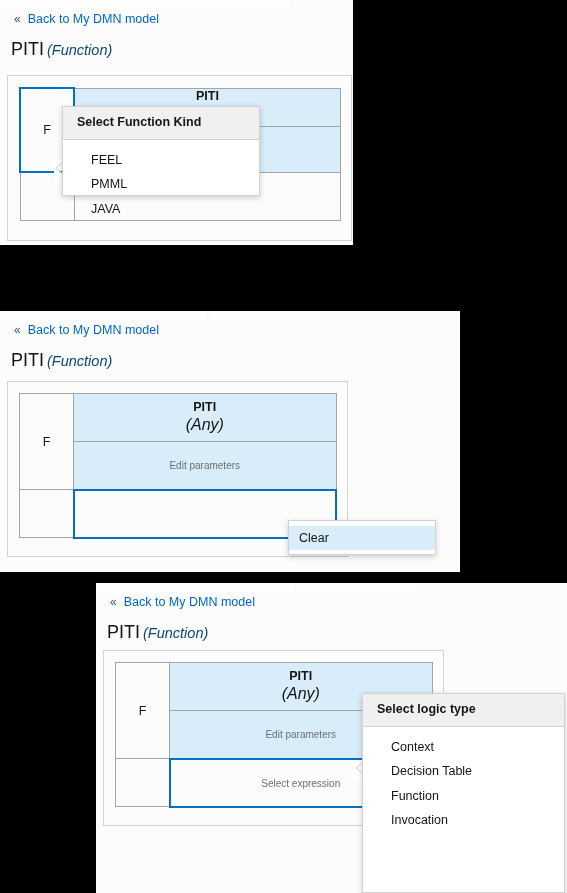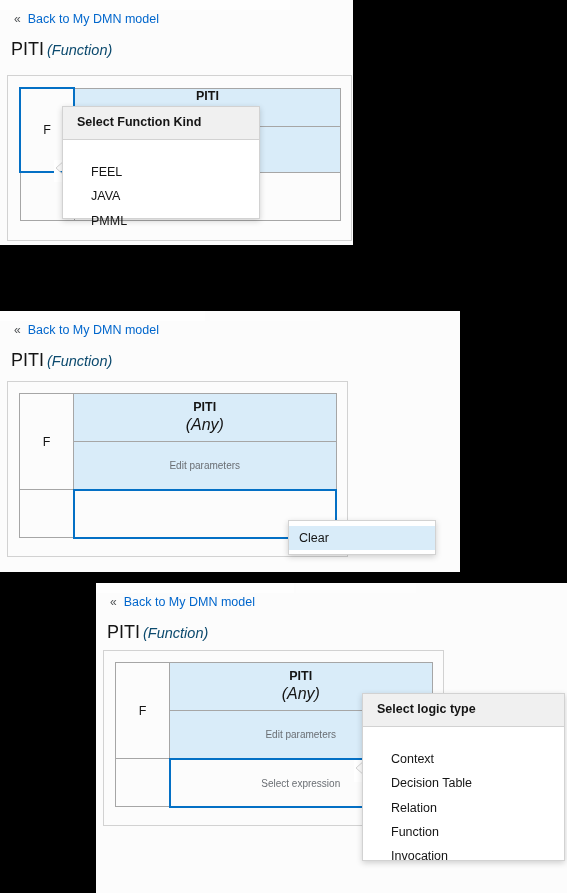--- a/index.html
+++ b/index.html
@@ -127,21 +127,21 @@
   .popup-header {
     background: #f0f0f0;
     border-bottom: 1px solid #d2d2d2;
     font-size: 12.5px;
     font-weight: 700;
     color: #151515;
     padding: 9px 12px 9px 14px;
     line-height: 1.1;
   }
   .popup-list {
-    padding: 20px 0 9px 0;
+    padding: 8px 0 9px 0;
   }
   .popup-item {
     font-size: 12.5px;
     color: #151515;
     padding: 5px 12px 5px 28px;
     line-height: 1.15;
     white-space: nowrap;
     cursor: default;
   }
   .popup-plain {
@@ -211,26 +211,26 @@
       </table>
   </div>
 
   <div class="caret-left" style="left:54px; top:160px;">
     <svg width="11" height="22" viewBox="0 0 11 22">
       <path d="M11 0 L2 8 L11 16 L11 22 L0 22 L0 0 Z" fill="#ffffff"></path>
       <path d="M11 0 L2 8 L11 16" fill="none" stroke="#d2d2d2" stroke-width="1"></path>
     </svg>
   </div>
 
-  <div class="popup" style="left:62px; top:106px; width:198px; height:113px;">
+  <div class="popup" style="left:62px; top:106px; width:198px; height:90px;">
     <div class="popup-header">Select Function Kind</div>
     <div class="popup-list">
       <div class="popup-item">FEEL</div>
+      <div class="popup-item">PMML</div>
       <div class="popup-item">JAVA</div>
-      <div class="popup-item">PMML</div>
     </div>
   </div>
 </div>
 
 <div class="panel panel-2">
   <div class="panel-topstrip" style="width:205px"></div>
   <div class="panel-topstrip" style="width:110px; left:210px; opacity:.3"></div>
 
   <div class="breadcrumb">
     <span class="chev">«</span>
@@ -313,23 +313,22 @@
       </table>
   </div>
 
   <div class="caret-left" style="left:258px; top:177px;">
     <svg width="11" height="22" viewBox="0 0 11 22">
       <path d="M11 0 L2 8 L11 16 L11 22 L0 22 L0 0 Z" fill="#ffffff"></path>
       <path d="M11 0 L2 8 L11 16" fill="none" stroke="#d2d2d2" stroke-width="1"></path>
     </svg>
   </div>
 
-  <div class="popup" style="left:266px; top:110px; width:203px; height:168px;">
+  <div class="popup" style="left:266px; top:110px; width:203px; height:200px;">
     <div class="popup-header">Select logic type</div>
     <div class="popup-list">
       <div class="popup-item">Context</div>
       <div class="popup-item">Decision Table</div>
-      <div class="popup-item">Relation</div>
       <div class="popup-item">Function</div>
       <div class="popup-item">Invocation</div>
     </div>
   </div>
 </div>
 
 </body></html>

